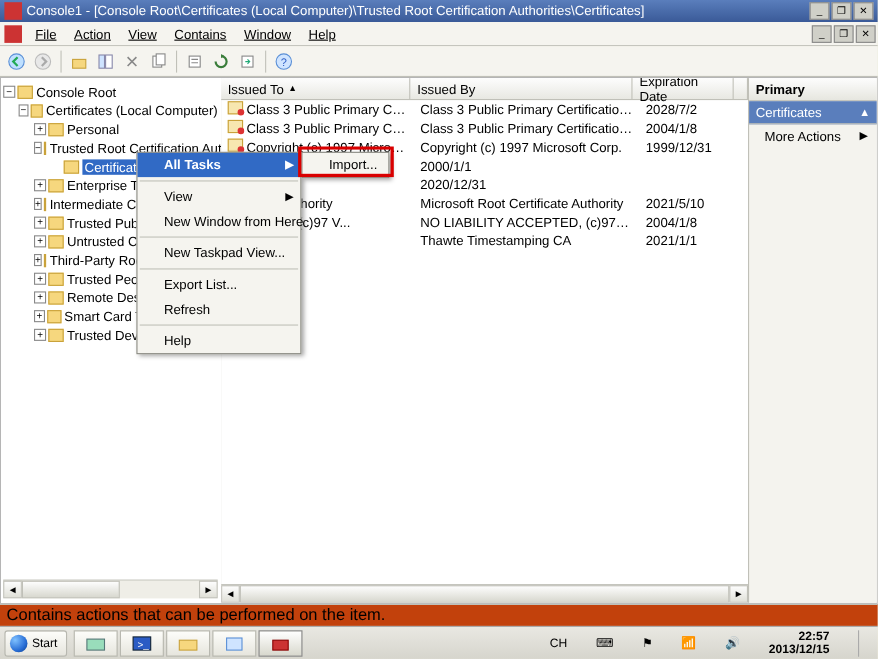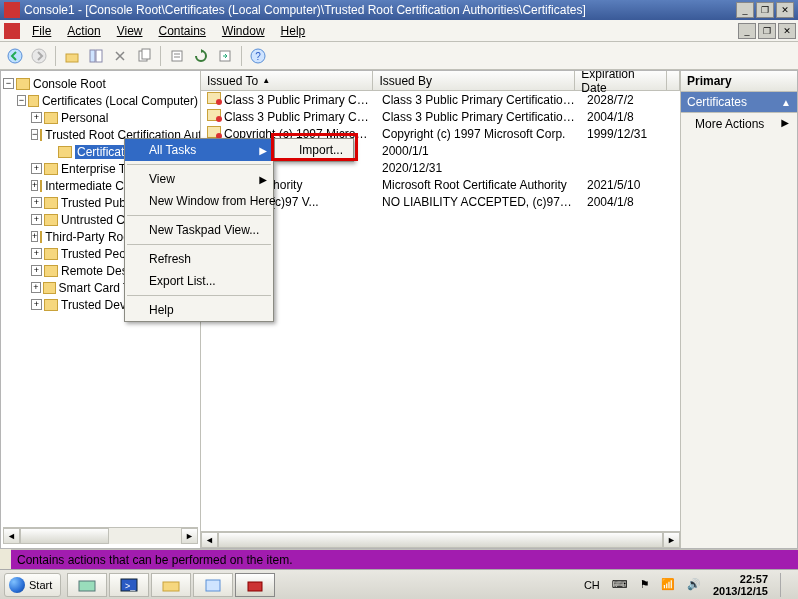--- a/index.html
+++ b/index.html
@@ -35,33 +35,33 @@
   .c0{width:175px;} .c1{width:205px;} .c2{width:93px;} .c3{flex:1;}
   .certicon { width:14px; height:12px; display:inline-block; margin-right:3px; background:#f7e7b0; border:1px solid #c9a23a; position:relative;}
   .certicon::after{content:""; position:absolute; right:-2px; bottom:-2px; width:6px;height:6px; background:#d33; border-radius:50%;}
   .sort-up { margin-left:4px; font-size:8px;}
   
   .actions { width:117px; border-left:1px solid #c0c0b8; background:#f4f3ee; font-size:12px;}
   .actions .hdr { background:linear-gradient(#fdfdfd,#e6e6df); border-bottom:1px solid #c0c0b8; padding:3px 6px; font-weight:bold;}
   .actions .sub { background:#5a7ebc; color:#fff; padding:3px 6px; border-bottom:1px solid #c0c0b8; display:flex; justify-content:space-between; align-items:center;}
   .actions .item { padding:4px 8px 4px 14px;}
   
-  .statusbar { height:20px; background:#a21caf; border-top:1px solid #c0c0b8; font-size:12px; padding:2px 6px; display:flex; align-items:center;margin-left:11px;}
+  .statusbar { height:20px; background:#c2410c; border-top:1px solid #c0c0b8; font-size:15px; padding:2px 6px; display:flex; align-items:center;}
   
   .taskbar { height:30px; background:linear-gradient(#e9e8e2,#d6d5cd); border-top:1px solid #aaa; display:flex; align-items:center; font-size:11px; padding:0 4px; }
   .taskbar .start { height:24px; padding:2px 8px 2px 4px; border:1px solid #b8b8b0; background:linear-gradient(#fdfdfa,#e6e5dd); display:flex; align-items:center; gap:4px; border-radius:3px;}
   .taskbar .orb { width:16px;height:16px; border-radius:50%; background:radial-gradient(circle at 30% 30%, #7fc1ff, #2a6fd6 60%, #0a3a88);}
   .taskbar .pinned { display:flex; gap:2px; margin-left:6px;}
   .taskbar .pin { width:40px; height:24px; border:1px solid #b8b8b0; background:linear-gradient(#fdfdfa,#e6e5dd); display:flex; align-items:center; justify-content:center;}
-  .taskbar .tray { margin-left:auto; display:flex; align-items:center; gap:12px; padding-right:6px;}
+  .taskbar .tray { margin-left:auto; display:flex; align-items:center; gap:26px; padding-right:6px;}
   .taskbar .clock { text-align:right; line-height:12px;font-weight:bold;}
   
   .context { position:absolute; background:#f5f4ef; border:1px solid #8b8b83; box-shadow:2px 2px 4px rgba(0,0,0,0.35); font-size:12px; z-index:50;}
   .context .citem { height:22px; display:flex; align-items:center; padding:0 20px 0 24px; white-space:nowrap; position:relative;}
-  .context .citem.hi { background:#316ac5; color:#fff;}
+  .context .citem.hi { background:#316ac5; color:#fff;font-weight:bold;}
   .context .csep { height:1px; background:#c0c0b8; margin:3px 2px;}
   .context .arrow { position:absolute; right:6px; font-size:10px;}
   .context.sub { }
   .import-box { position:absolute; border:3px solid #d90000; z-index:60; pointer-events:none;}
   
   .hscroll { height:17px; background:#f5f4ef; border-top:1px solid #c0c0b8; display:flex;}
   .hscroll .btn { width:17px; background:linear-gradient(#fdfdfd,#e0e0d8); border:1px solid #c0c0b8; display:flex;align-items:center;justify-content:center;font-size:9px;}
   .hscroll .track { flex:1; background:#efeee7;}
   .hscroll .thumb{ width:55%; height:100%; background:linear-gradient(#fdfdfd,#d8d8cf); border:1px solid #c0c0b8;}
   .list .hscroll .thumb{ width:100%;}
@@ -284,20 +284,25 @@
       <div class="row">
         <div class="cell c0"><span>ertificate Authority</span></div>
         <div class="cell c1">Microsoft Root Certificate Authority</div>
           <div class="cell c2">2021/5/10</div>
       </div>
       <div class="row">
         <div class="cell c0"><span>CCEPTED, (c)97 V...</span></div>
         <div class="cell c1">NO LIABILITY ACCEPTED, (c)97 Veri...</div>
           <div class="cell c2">2004/1/8</div>
       </div>
+      <div class="row">
+        <div class="cell c0"><span>mping CA</span></div>
+        <div class="cell c1">Thawte Timestamping CA</div>
+          <div class="cell c2">2021/1/1</div>
+      </div>
     </div>
     <div class="hscroll">
         <div class="btn">◄</div>
         <div class="track">
           <div class="thumb"></div>
         </div>
         <div class="btn">►</div>
       </div>
   </div>
 
@@ -325,24 +330,24 @@
     </div>
     <div class="citem">
         <span>New Window from Here</span>
       </div>
     <div class="csep"></div>
     <div class="citem">
         <span>New Taskpad View...</span>
       </div>
     <div class="csep"></div>
     <div class="citem">
+        <span>Export List...</span>
+      </div>
+    <div class="citem">
         <span>Refresh</span>
-      </div>
-    <div class="citem">
-        <span>Export List...</span>
       </div>
     <div class="csep"></div>
     <div class="citem">
         <span>Help</span>
       </div>
   </div>
 
   <div class="context sub" style="left:273px; top:67px; width:80px;">
     <div class="citem">
         <span>Import...</span>

